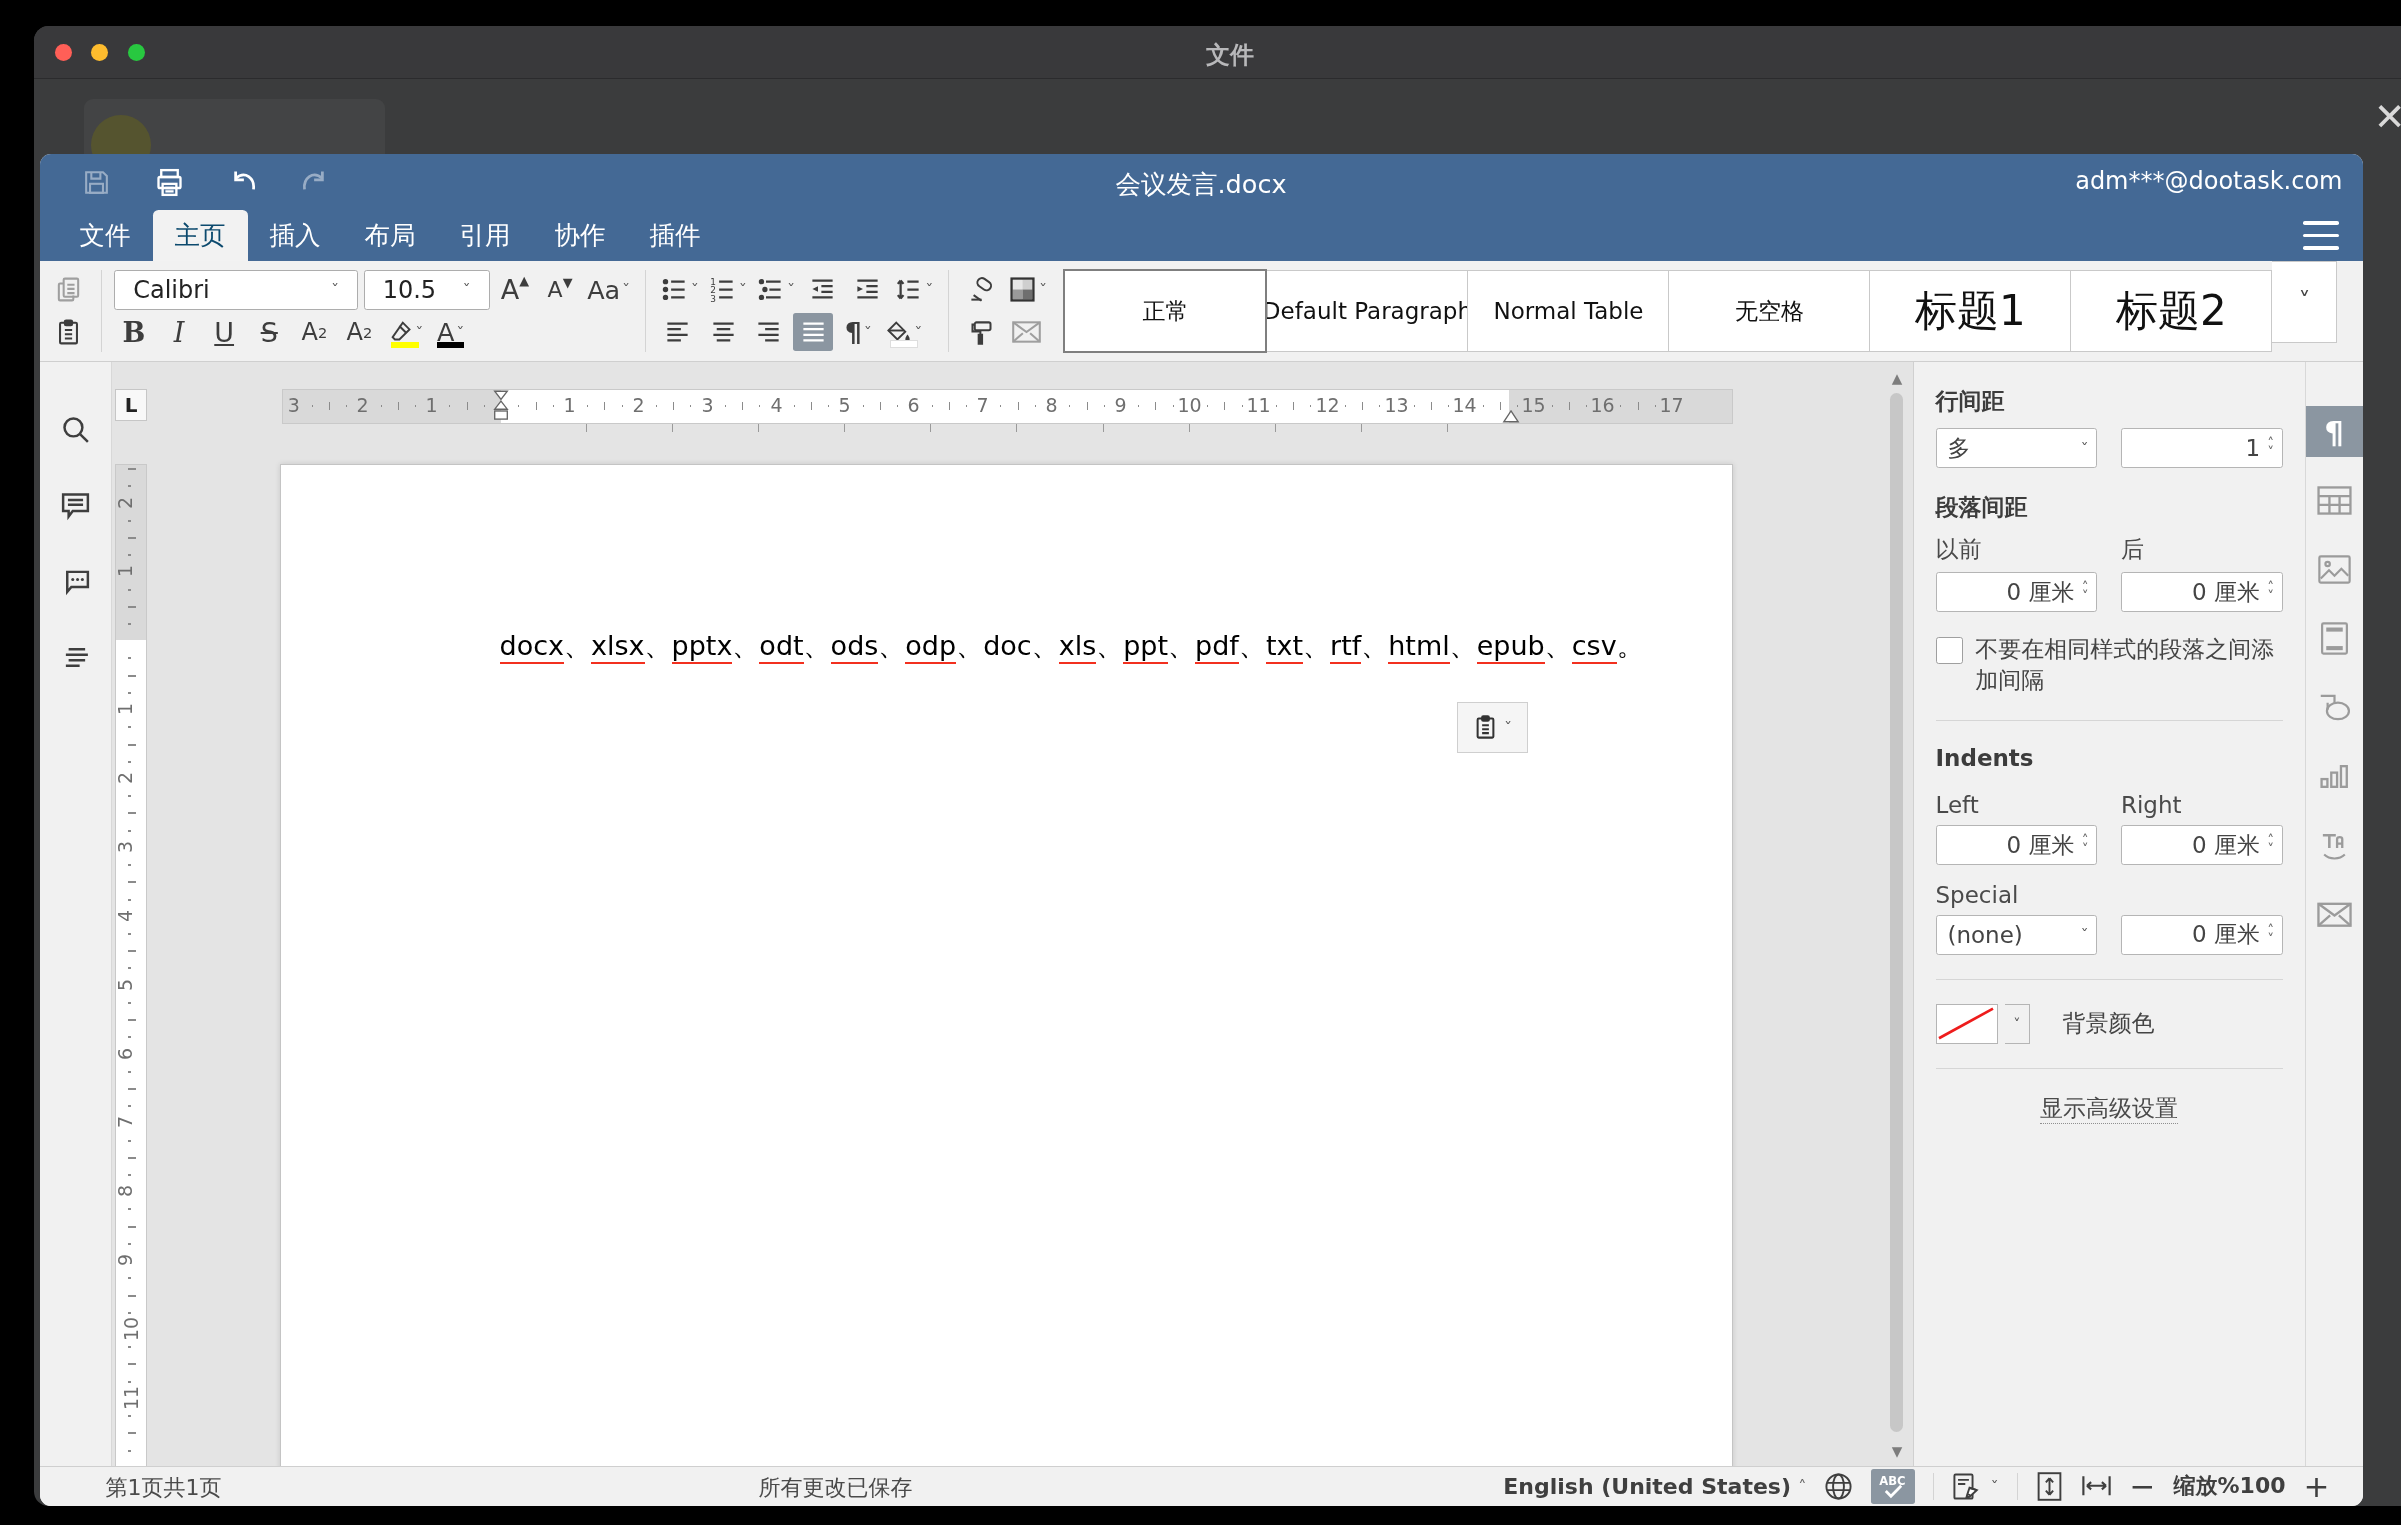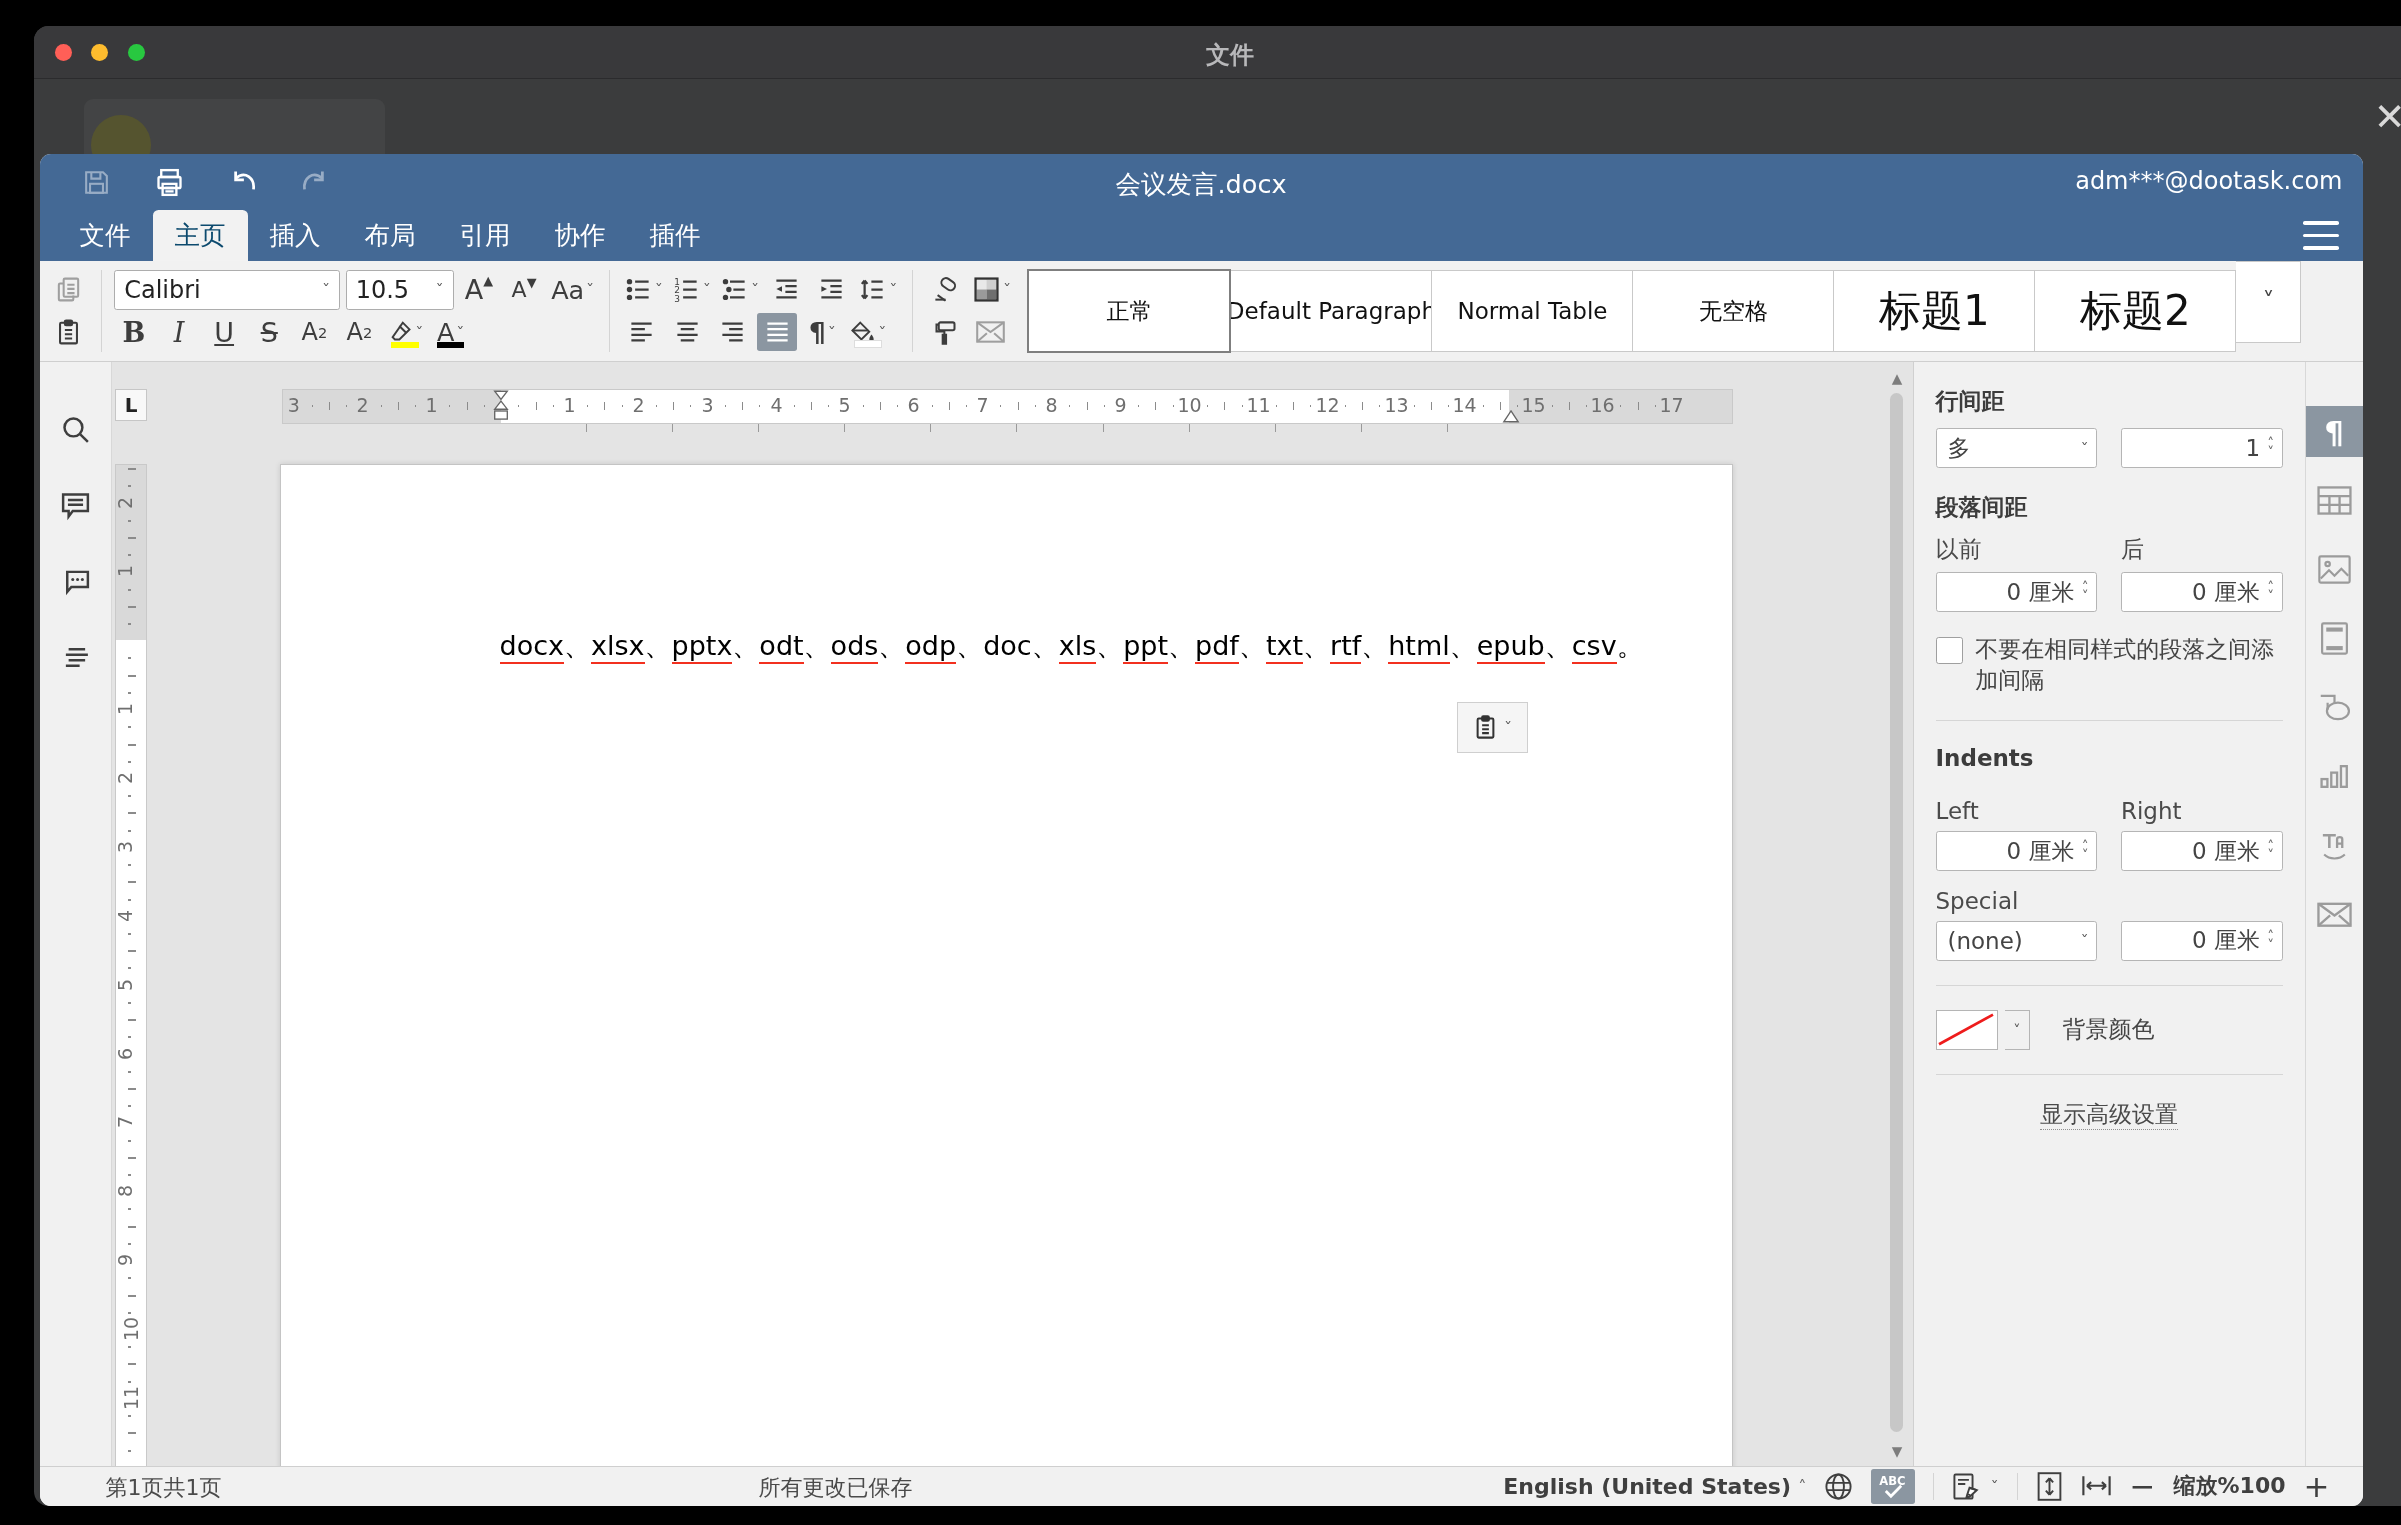--- a/index.html
+++ b/index.html
@@ -33,21 +33,21 @@
   .menu-btn span{display:block;height:3.6px;background:#fff;border-radius:1.8px;}
   
   .toolbar{height:100px;background:#f1f1f1;border-bottom:0.9px solid #cfcfcf;display:flex;align-items:stretch;flex:none;}
   .tgroup{display:flex;flex-direction:column;justify-content:space-around;padding:7.3px 9px;}
   .trow{display:flex;align-items:center;gap:5.5px;height:40px;}
   .tsep{width:0.9px;background:#d4d4d4;margin:9px 3.6px;}
   .tbtn{min-width:36px;height:38px;display:flex;align-items:center;justify-content:center;color:#3d3d3d;border-radius:2.7px;padding:0 1.8px;cursor:pointer;position:relative;}
   .tbtn.active{background:#8b96a1;color:#fff;}
   .tbtn.disabled{opacity:.45;}
   .chev{font-size:16.4px;color:#555;margin-left:1.8px;transform:scaleY(.7);}
-  .select{background:#fff;border:0.9px solid #adadad;border-radius:2.7px;height:38px;display:flex;align-items:center;padding:0 9px;font-size:24px;color:#222;cursor:pointer;justify-content:space-between;}
+  .select{background:#fff;border:0.9px solid #adadad;border-radius:2.7px;height:38px;display:flex;align-items:center;padding:0 18px;font-size:24px;color:#222;cursor:pointer;justify-content:space-between;}
   .bold-b{font-weight:bold;font-size:27px;font-family:"DejaVu Serif","Liberation Serif",serif;}
   .ital{font-style:italic;font-size:27px;font-family:"DejaVu Serif","Liberation Serif",serif;}
   .undl{text-decoration:underline;font-size:27px;}
   .strk{text-decoration:line-through;font-size:27px;}
   .scriptt{font-size:24px;}
   .scriptt sup,.scriptt sub{font-size:14.6px;}
   .colorbar{position:absolute;left:6.4px;right:6.4px;bottom:3.6px;height:5.5px;}
   
   .gallery{display:flex;align-items:center;margin-left:5.5px;flex:none;}
   .gitem{width:200px;height:80px;background:#fff;border:0.9px solid #c9c9c9;border-left:none;display:flex;align-items:center;justify-content:center;font-size:23px;color:#111;overflow:hidden;white-space:nowrap;cursor:pointer;}
@@ -653,21 +653,21 @@
                   <span>˅</span>
                 </span>
               </div>
             </div>
         </div>
         <div class="pcheck">
           <span class="cbox"></span>
           <span style="line-height:31px;">不要在相同样式的段落之间添加间隔</span>
         </div>
         <div class="pdivider"></div>
-        <div class="sec-title" style="margin-top:0;margin-bottom:18px;">Indents</div>
+        <div class="sec-title" style="margin-top:0;margin-bottom:12px;">Indents</div>
         <div class="prow">
           <div class="pcol">
               <div class="plabel">Left</div>
             <div class="pspin">
                 <span>0 厘米</span>
                 <span class="spin-arrows">
                   <span>˄</span>
                   <span>˅</span>
                 </span>
               </div>

